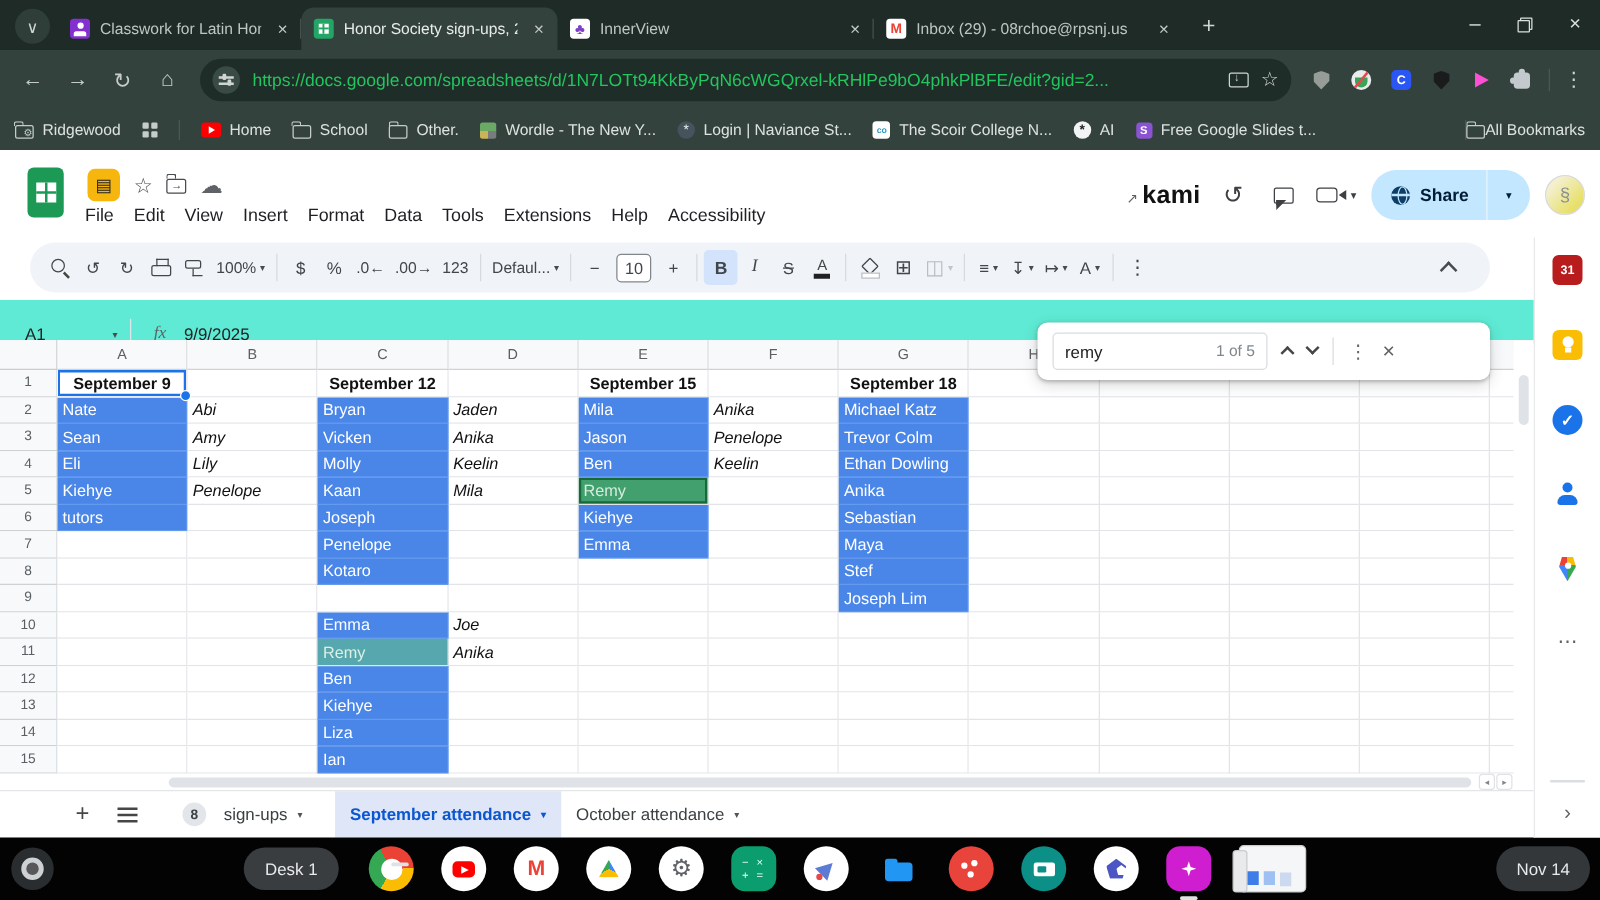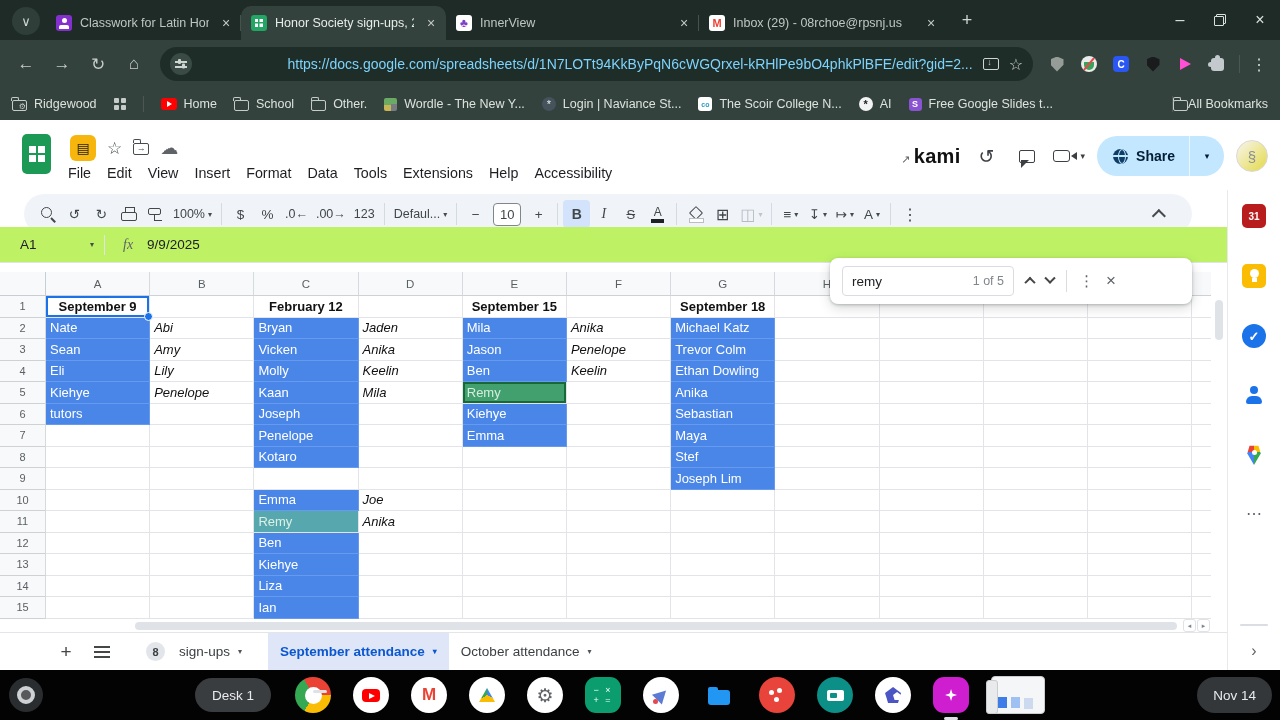--- a/index.html
+++ b/index.html
@@ -33,21 +33,21 @@
   .wc-restore-i::after{content:'';position:absolute;right:0;top:0;width:8px;height:8px;border:1.5px solid #dbe1de;border-radius:1px;}
   .wc-restore-i::before{content:'';position:absolute;left:0;bottom:0;width:8px;height:8px;border:1.5px solid #dbe1de;border-radius:1px;background:#1e2b27;z-index:1;}
 
   
   #obar{position:absolute;left:0;top:40px;width:1280px;height:48px;background:#33423c;display:flex;align-items:center;padding:0 8px;}
   .nav{width:30px;height:30px;color:#c6cdc9;font-size:17px;margin:0 3px;flex:none;}
   .url-pill{flex:1;height:34px;margin:0 8px;background:#1f2d28;border-radius:17px;display:flex;align-items:center;padding:0 10px;gap:10px;min-width:0;}
   .tune{width:22px;height:22px;border-radius:50%;background:#3a4a44;position:relative;flex:none;}
   .tune::before{content:'';position:absolute;left:5px;top:8px;width:12px;height:1.5px;background:#cfd6d2;box-shadow:0 5px 0 #cfd6d2;}
   .tune::after{content:'';position:absolute;left:8px;top:6px;width:3px;height:5px;border-radius:1px;background:#cfd6d2;box-shadow:4px 4.5px 0 #cfd6d2;}
-  .url-text{flex:1;color:#7dd3fc;font-size:14px;white-space:nowrap;overflow:hidden;text-align:right;}
+  .url-text{flex:1;color:#22c55e;font-size:14px;white-space:nowrap;overflow:hidden;}
   .install{position:relative;width:16px;height:12px;border:1.6px solid #cfd6d2;border-radius:2px;flex:none;}
   .install::after{content:'↓';position:absolute;left:3.5px;top:-2px;font-size:9px;color:#cfd6d2;}
   .pill-star{color:#cfd6d2;font-size:16px;flex:none;}
   .ext{width:26px;height:26px;margin:0 3px;flex:none;}
   .x-shield{width:13px;height:15px;background:#969c98;clip-path:polygon(50% 0,100% 18%,100% 55%,50% 100%,0 55%,0 18%);}
   .x-shield.dark{background:#191b1c;}
   .x-adb{width:16px;height:16px;border-radius:50%;background:#e9ecea;position:relative;overflow:hidden;}
   .x-adb::before{content:'';position:absolute;left:3px;top:6px;width:10px;height:8px;background:#37a457;border-radius:0 0 5px 5px;}
   .x-adb::after{content:'';position:absolute;left:7px;top:-2px;width:2.2px;height:20px;background:#e5484d;transform:rotate(40deg);}
   .x-c{width:16px;height:16px;border-radius:4px;background:#2a56f4;color:#fff;font-size:10px;font-weight:700;display:flex;align-items:center;justify-content:center;}
@@ -137,21 +137,21 @@
   .ti-roller::after{content:'';position:absolute;left:6px;top:9px;width:7px;height:5px;border-left:1.5px solid #444746;border-bottom:1.5px solid #444746;}
   .ti-bucket{position:relative;width:16px;height:16px;}
   .ti-bucket::before{content:'';position:absolute;left:3.5px;top:1.5px;width:8px;height:8px;border:1.6px solid #444746;transform:rotate(45deg);border-radius:1px;}
   .ti-bucket::after{content:'';position:absolute;left:1px;bottom:-1px;width:13px;height:3px;background:#fff;border:1px solid #b9bec4;}
   .ti-txtcolor{display:flex;flex-direction:column;align-items:center;line-height:1;}
   .ti-txtcolor::before{content:'A';font-size:12px;color:#444746;}
   .ti-txtcolor::after{content:'';width:13px;height:3.5px;background:#202124;margin-top:1.5px;}
   .tb-collapse{margin-left:auto;margin-right:16px;width:10px;height:10px;border-left:2px solid #454b4e;border-top:2px solid #454b4e;transform:rotate(45deg) translateY(3px);}
 
   
-  #frow{position:absolute;left:0;top:227px;width:1280px;height:36px;background:#bef264;border-bottom:1px solid #e0e3e7;display:flex;align-items:center;}
+  #frow{position:absolute;left:0;top:240px;width:1280px;height:36px;background:#5eead4;border-bottom:1px solid #e0e3e7;display:flex;align-items:flex-end;}
   .namebox{margin-left:14px;width:86px;display:flex;align-items:center;justify-content:space-between;font-size:13.5px;color:#202124;padding:0 6px;}
   .nb-caret{font-size:8px;color:#454b4e;}
   .f-vline{width:1px;height:20px;background:#e0e3e7;margin:0 4px;}
   .fx-lbl{font-family:"Liberation Serif",serif;font-style:italic;font-size:14px;color:#5f6368;margin:0 14px;}
   .f-value{font-size:13.5px;color:#202124;}
 
   
   #grid{position:absolute;left:0;top:272px;width:1211px;height:347px;overflow:hidden;background:#fff;}
   .gtable{display:grid;grid-template-columns:46px repeat(12,104.2px);grid-template-rows:24px repeat(15,21.5px);width:1300px;}
   .gh{background:#f8f9fa;color:#5a5f63;font-size:11.5px;display:flex;align-items:center;justify-content:center;border-right:1px solid #d7dadd;border-bottom:1px solid #cfd2d5;}
@@ -513,21 +513,21 @@
         <div class="gh">F</div>
         <div class="gh">G</div>
         <div class="gh">H</div>
         <div class="gh"></div>
         <div class="gh"></div>
         <div class="gh"></div>
         <div class="gh"></div>
         <div class="gh rn">1</div>
         <div class="cell k-date sel">September 9</div>
         <div class="cell"></div>
-        <div class="cell k-date">February 12</div>
+        <div class="cell k-date">September 12</div>
         <div class="cell"></div>
         <div class="cell k-date">September 15</div>
         <div class="cell"></div>
         <div class="cell k-date">September 18</div>
         <div class="cell"></div>
         <div class="cell"></div>
         <div class="cell"></div>
         <div class="cell"></div>
         <div class="cell"></div>
         <div class="gh rn">2</div>

